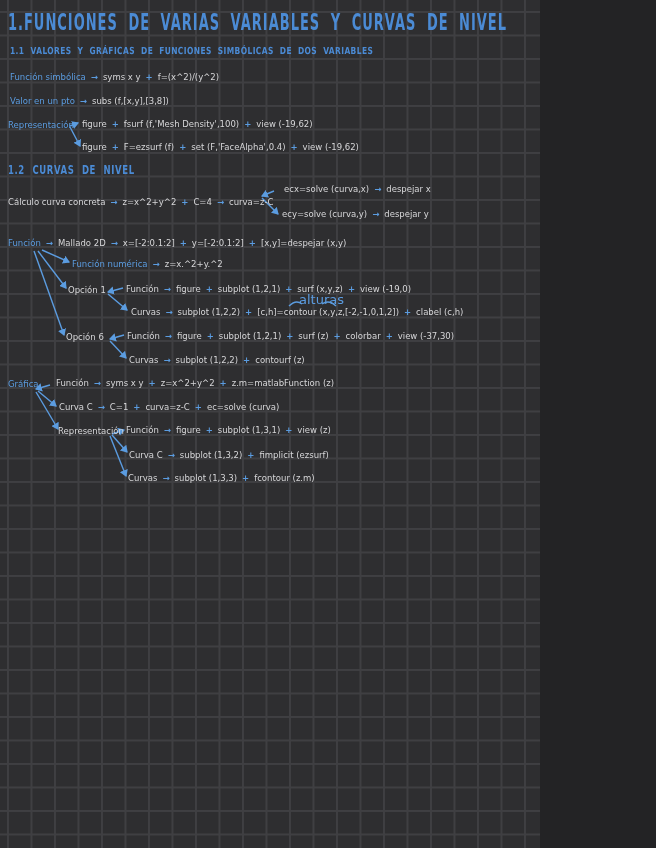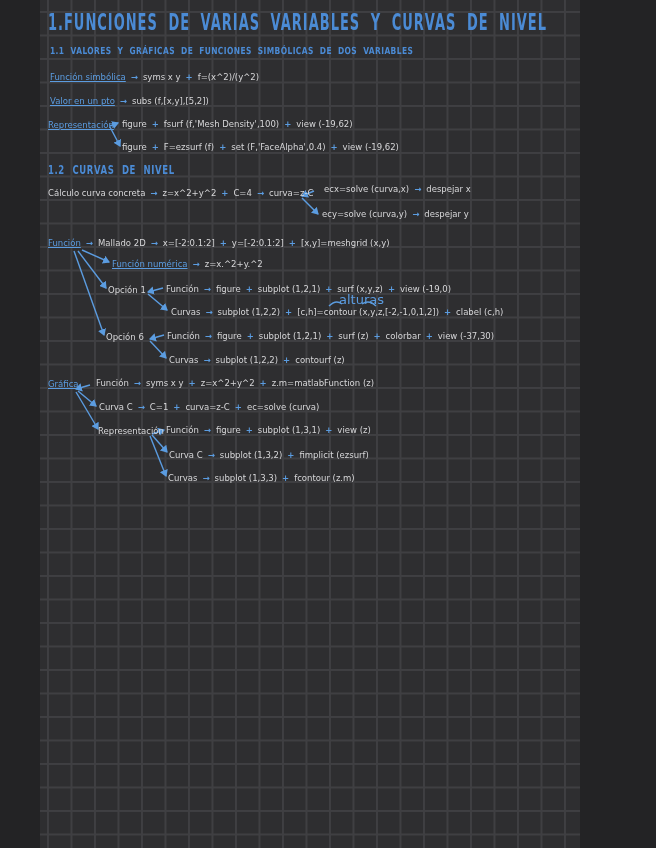--- a/index.html
+++ b/index.html
@@ -5,21 +5,20 @@
   html,body{margin:0;padding:0;background:#232325;}
   .page{
     position:relative;width:540px;height:848px;overflow:hidden;
     background-color:#2e2e30;
     background-image:
       linear-gradient(to right,#3f3f42 2px,transparent 2px),
       linear-gradient(to bottom,#3f3f42 2px,transparent 2px);
     background-size:23.5px 23.5px;
     background-position:7px 11px;
     font-family:"DejaVu Sans",sans-serif;
-    margin-left:40px;
   }
   .connectors{position:absolute;left:0;top:0;pointer-events:none;}
   .title{
     position:absolute;left:8px;top:9px;color:#4b8bd5;font-size:13px;font-weight:bold;
     letter-spacing:1px;word-spacing:5px;white-space:nowrap;
     transform:scaleY(1.75);transform-origin:left top;
   }
   .subtitle{
     position:absolute;left:10px;top:45px;color:#4b8bd5;font-size:7.5px;font-weight:bold;
     letter-spacing:0.4px;word-spacing:3px;white-space:nowrap;
@@ -27,33 +26,33 @@
   }
   .h2{
     position:absolute;left:8px;top:163px;color:#4b8bd5;font-size:8.5px;font-weight:bold;
     letter-spacing:0.6px;word-spacing:4px;white-space:nowrap;
     transform:scaleY(1.35);transform-origin:left top;
   }
   .note-line{
     position:absolute;display:flex;align-items:baseline;gap:5px;
     white-space:nowrap;color:#d7d7d9;font-size:8.5px;line-height:11px;
   }
-  .lbl{color:#5b9ce0;text-decoration:underline;}
+  .lbl{color:#5b9ce0;}
   .sub{color:#d7d7d9;}
   .code{color:#d7d7d9;}
   .ar,.plus{color:#5b9ce0;font-weight:bold;}
   .ann{position:absolute;color:#5b9ce0;font-size:13px;line-height:8px;}
 
   
   .pos-fsim{left:10px;top:72px}
   .pos-valor{left:10px;top:96px}
   .pos-rep1-label{left:8px;top:120px}
   .pos-rep1-row1{left:82px;top:119px}
   .pos-rep1-row2{left:82px;top:142px}
-  .pos-calc{left:8px;top:188px}
+  .pos-calc{left:8px;top:197px}
   .pos-calcx{left:284px;top:184px}
   .pos-calcy{left:282px;top:209px}
   .pos-graficas{left:8px;top:238px}
   .pos-fnum{left:72px;top:259px}
   .pos-op1-label{left:68px;top:285px}
   .pos-op1-f{left:126px;top:284px}
   .pos-op1-c{left:131px;top:307px}
   .pos-alturas{left:299px;top:296px}
   .pos-op2-label{left:66px;top:332px}
   .pos-op2-f{left:127px;top:331px}
@@ -107,21 +106,21 @@
     <span class="lbl">Función simbólica</span>
     <span class="ar">→</span>
     <span class="code">syms x y</span>
     <span class="plus">+</span>
     <span class="code">f=(x^2)/(y^2)</span>
   </div>
 
   <div class="note-line pos-valor">
     <span class="lbl">Valor en un pto</span>
     <span class="ar">→</span>
-    <span class="code">subs (f,[x,y],[5,2])</span>
+    <span class="code">subs (f,[x,y],[3,8])</span>
   </div>
 
   <div class="note-line pos-rep1-label">
     <span class="lbl">Representación</span>
   </div>
   <div class="note-line pos-rep1-row1">
     <span class="code">figure</span>
     <span class="plus">+</span>
     <span class="code">fsurf (f,'Mesh Density',100)</span>
     <span class="plus">+</span>
@@ -161,21 +160,21 @@
 
   <div class="note-line pos-graficas">
     <span class="lbl">Función</span>
     <span class="ar">→</span>
     <span class="code">Mallado 2D</span>
     <span class="ar">→</span>
     <span class="code">x=[-2:0.1:2]</span>
     <span class="plus">+</span>
     <span class="code">y=[-2:0.1:2]</span>
     <span class="plus">+</span>
-    <span class="code">[x,y]=meshgrid (x,y)</span>
+    <span class="code">[x,y]=despejar (x,y)</span>
   </div>
 
   <div class="note-line pos-fnum">
     <span class="lbl">Función numérica</span>
     <span class="ar">→</span>
     <span class="code">z=x.^2+y.^2</span>
   </div>
 
   <div class="note-line pos-op1-label">
     <span class="code">Opción 1</span>

